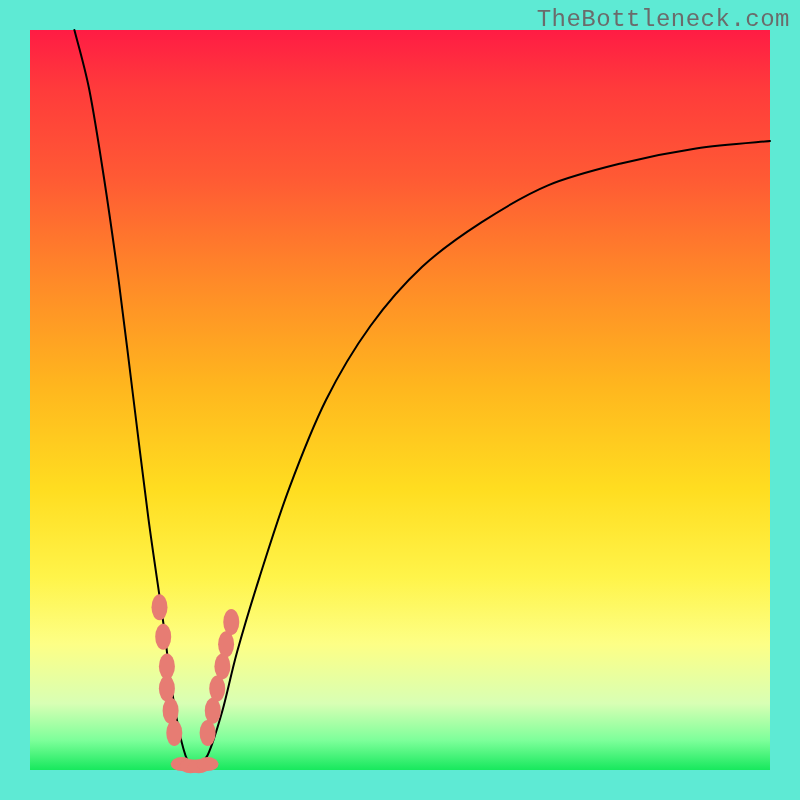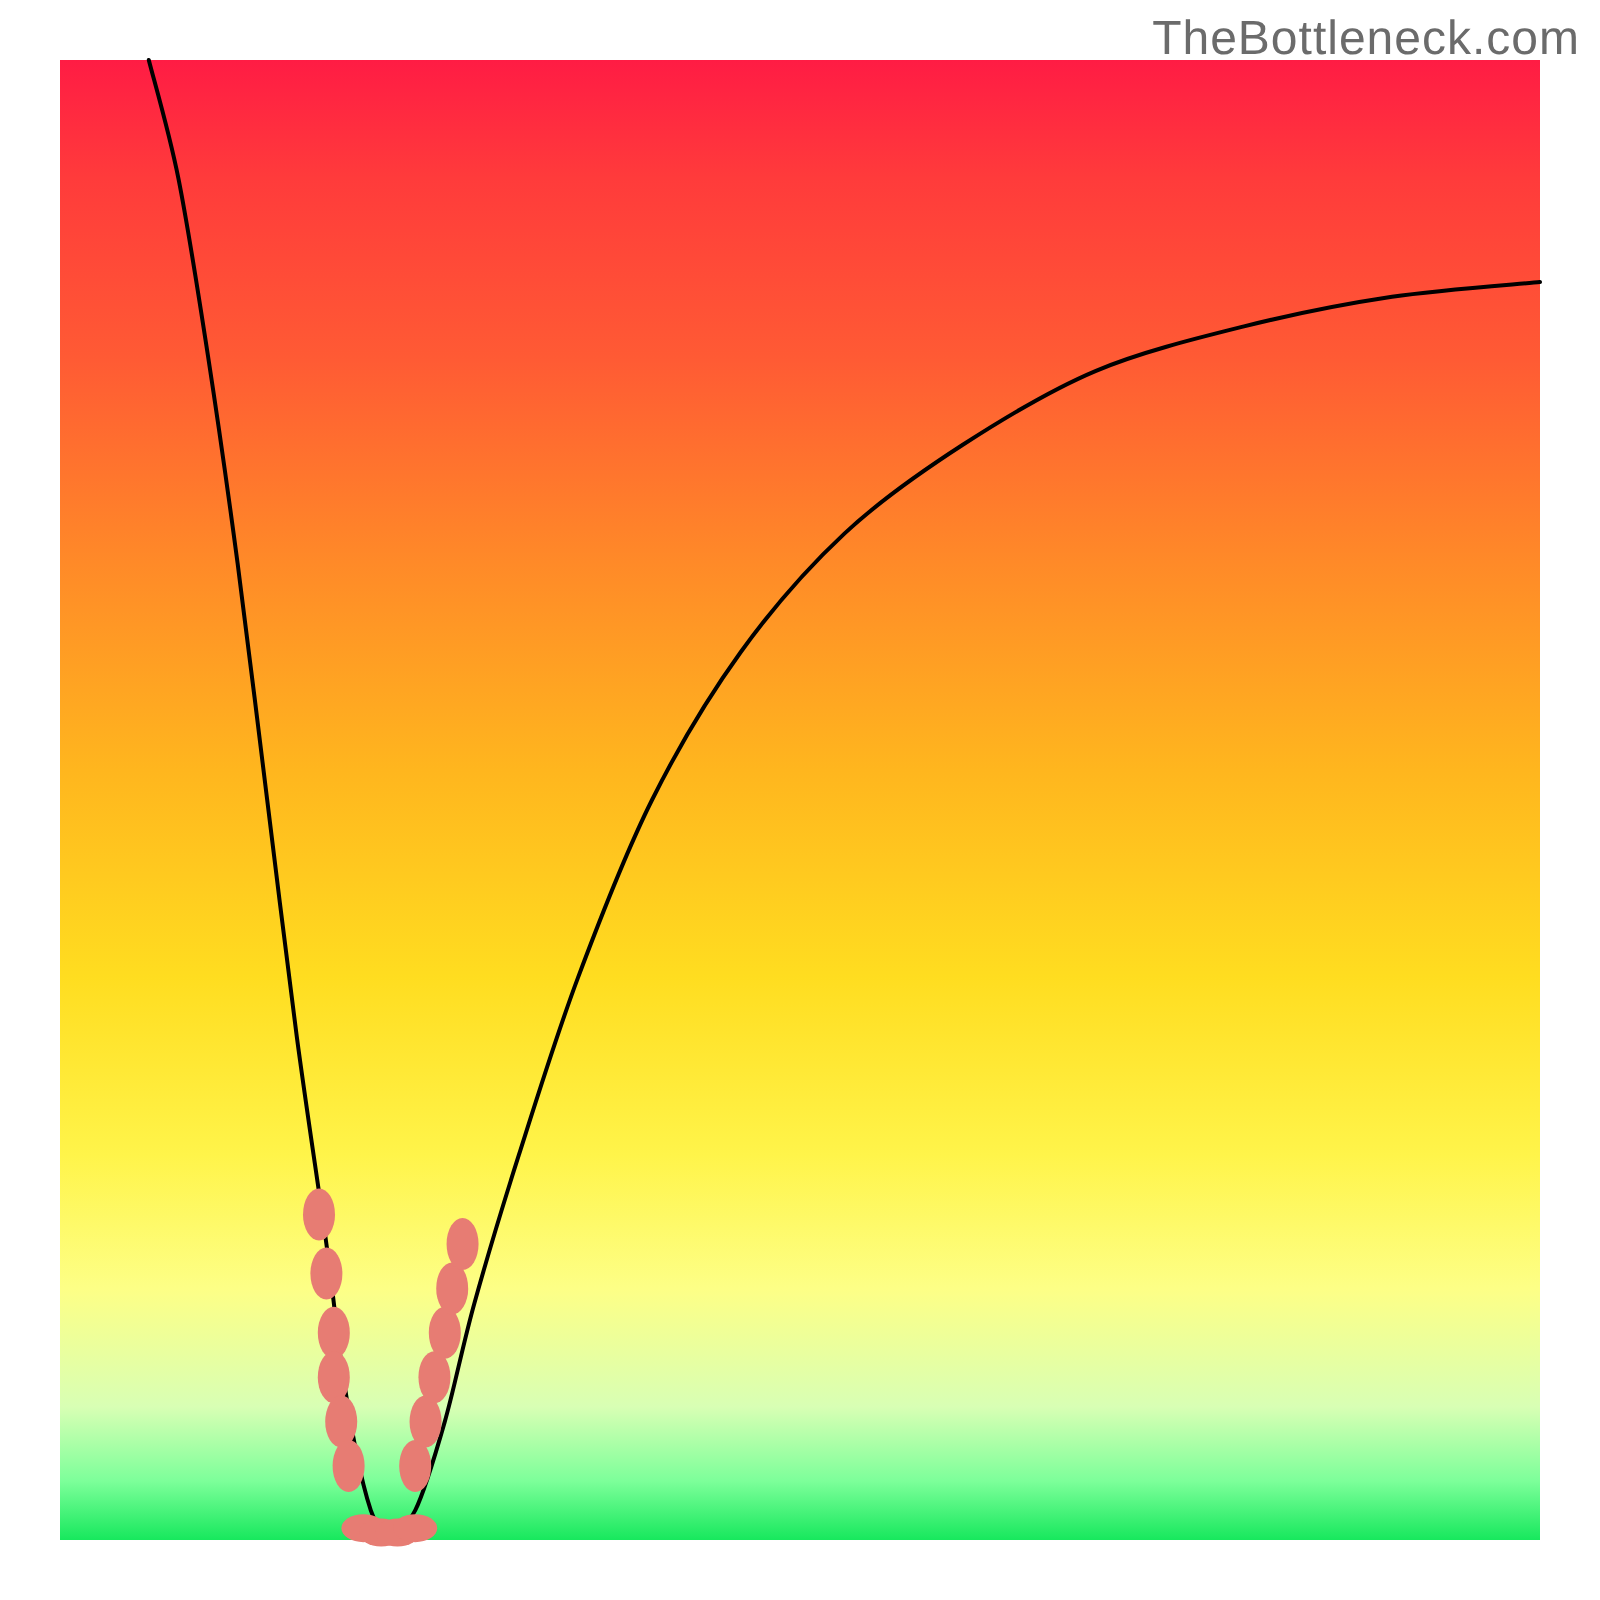--- a/index.html
+++ b/index.html
@@ -8,21 +8,22 @@
     width: 800px;
     height: 800px;
     overflow: hidden;
     background: #000;
     font-family: Arial, Helvetica, sans-serif;
   }
   .frame {
     position: relative;
     width: 800px;
     height: 800px;
-    background: #ffffff;
+    background: #5eead4;
+    font-family: Liberation Mono, monospace;
   }
   .plot-area {
     position: absolute;
     left: 30px;
     top: 30px;
     width: 740px;
     height: 740px;
     background: linear-gradient(
       to bottom,
       #ff1c44 0%,

